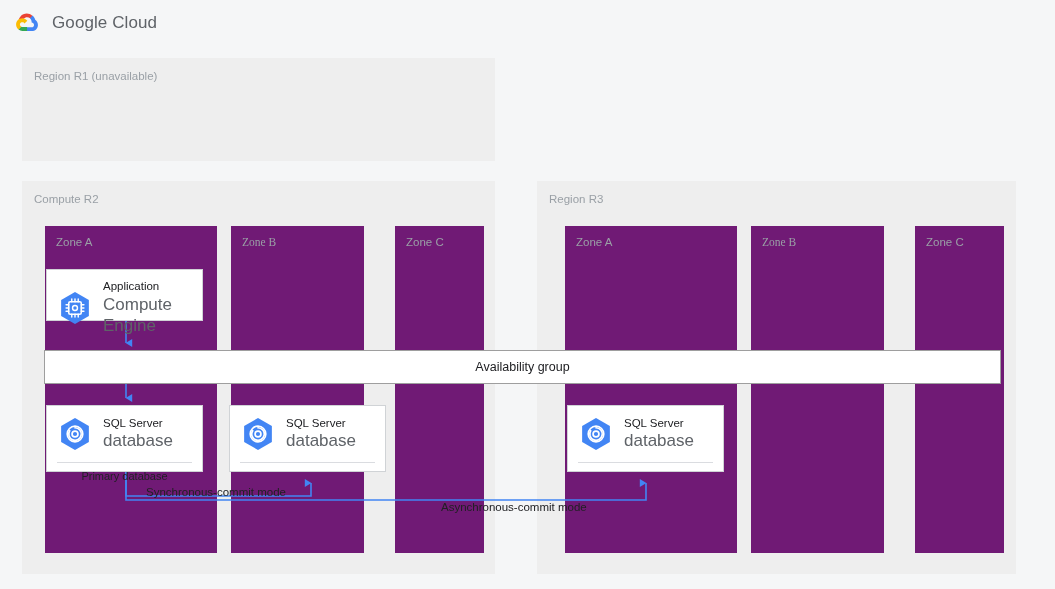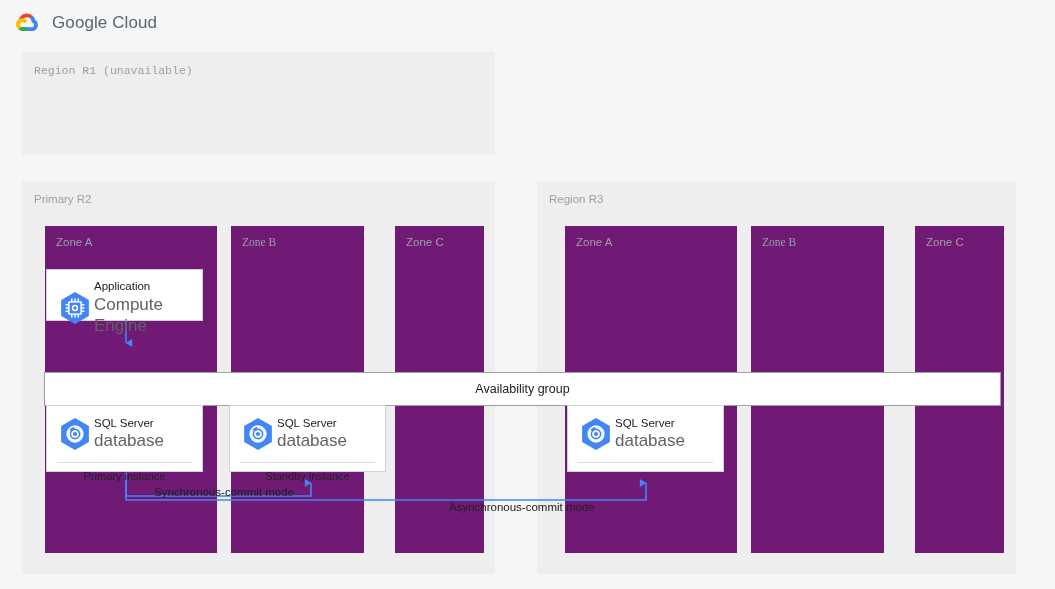--- a/index.html
+++ b/index.html
@@ -42,21 +42,21 @@
   .region {
     position: absolute;
     background: #eeeeee;
   }
   .region-label {
     position: absolute;
     left: 12px; top: 12px;
     font-size: 11.5px;
     color: #9aa0a6;
   }
-  #region-r1 { left: 22px; top: 52px; width: 473px; height: 103px; font-family: Liberation Mono, monospace; }
+  #region-r1 { left: 22px; top: 58px; width: 473px; height: 103px; }
   #region-r2 { left: 22px; top: 181px; width: 473px; height: 393px; }
   #region-r3 { left: 537px; top: 181px; width: 479px; height: 393px; text-align: right; }
 
   .zone {
     position: absolute;
     background: #701a75;
     top: 45px;
     height: 327px;
   }
   .zone-label {
@@ -80,21 +80,21 @@
     border: 1px solid #d0d3d6;
     box-sizing: border-box;
   }
   .card-top {
     display: flex;
     align-items: center;
     padding: 9px 10px 9px 9px;
   }
   .card-icon { flex: 0 0 auto; width: 38px; height: 38px; }
   .card-icon svg { display: block; width: 38px; height: 38px; }
-  .card-text { margin-left: 0; line-height: 1.28; }
+  .card-text { margin-left: 9px; line-height: 1.28; }
   .card-title { font-size: 11.5px; color: #202124; }
   .card-sub { font-size: 17px; color: #5f6368; }
   .card-divider {
     height: 1px;
     background: #dadce0;
     margin: 0 10px;
   }
   .card-footer {
     text-align: center;
     font-size: 11px;
@@ -113,36 +113,34 @@
     left: 44px; top: 350px;
     width: 957px; height: 34px;
     background: #ffffff;
     border: 1px solid #9e9e9e;
     box-sizing: border-box;
     display: flex;
     align-items: center;
     justify-content: center;
     font-size: 12.5px;
     color: #202124;
-    margin-top: 22px;
   }
 
   
   #connectors {
     position: absolute;
     left: 0; top: 0;
     width: 1055px; height: 589px;
     pointer-events: none;
   }
   .conn-label {
     position: absolute;
     font-size: 11.5px;
     color: #202124;
     white-space: nowrap;
-    margin-left: 8px;
   }
   #label-sync  { left: 146px; top: 486px; }
   #label-async { left: 441px; top: 501px; }
 </style>
 </head>
 <body>
 
 <div id="header">
   <div id="gcp-logo">
     <svg viewBox="0 0 28 28" xmlns="http://www.w3.org/2000/svg">
@@ -153,21 +151,21 @@
     </svg>
   </div>
   <div id="brand-text">Google Cloud</div>
 </div>
 
 <div class="region" id="region-r1">
   <div class="region-label">Region R1 (unavailable)</div>
 </div>
 
 <div class="region" id="region-r2">
-  <div class="region-label">Primary R2</div>
+  <div class="region-label">Compute R2</div>
   <div class="zone zone-a">
     <div class="zone-label">Zone A</div>
   </div>
   <div class="zone zone-b">
     <div class="zone-label">Zone B</div>
   </div>
   <div class="zone zone-c">
     <div class="zone-label">Zone C</div>
   </div>
 </div>
@@ -250,40 +248,39 @@
         <path d="M20 13.4 a6.6 6.6 0 1 1 -5.6 3.1" fill="none" stroke="#ffffff" stroke-width="1.8" stroke-linecap="round"></path>
         <circle cx="20" cy="20" r="3.1" fill="none" stroke="#ffffff" stroke-width="1.8"></circle>
       </svg>
     </div>
     <div class="card-text">
       <div class="card-title">SQL Server</div>
       <div class="card-sub">database</div>
     </div>
   </div>
   <div class="card-divider"></div>
-  <div class="card-footer">Primary instance</div>
+  <div class="card-footer">Primary database</div>
 </div>
 
 <div class="card" id="db-standby">
   <div class="card-top">
     <div class="card-icon">
       <svg viewBox="0 0 40 40" xmlns="http://www.w3.org/2000/svg">
         <path d="M20 3.2 L34.6 11.6 L34.6 28.4 L20 36.8 L5.4 28.4 L5.4 11.6 Z" fill="#4285f4"></path>
         <circle cx="20" cy="20" r="8.2" fill="none" stroke="#ffffff" stroke-width="1.8"></circle>
         <path d="M20 13.4 a6.6 6.6 0 1 1 -5.6 3.1" fill="none" stroke="#ffffff" stroke-width="1.8" stroke-linecap="round"></path>
         <circle cx="20" cy="20" r="3.1" fill="none" stroke="#ffffff" stroke-width="1.8"></circle>
       </svg>
     </div>
     <div class="card-text">
       <div class="card-title">SQL Server</div>
       <div class="card-sub">database</div>
     </div>
   </div>
   <div class="card-divider"></div>
-  <div class="card-footer">Standby instance</div>
 </div>
 
 <div class="card" id="db-secondary">
   <div class="card-top">
     <div class="card-icon">
       <svg viewBox="0 0 40 40" xmlns="http://www.w3.org/2000/svg">
         <path d="M20 3.2 L34.6 11.6 L34.6 28.4 L20 36.8 L5.4 28.4 L5.4 11.6 Z" fill="#4285f4"></path>
         <circle cx="20" cy="20" r="8.2" fill="none" stroke="#ffffff" stroke-width="1.8"></circle>
         <path d="M20 13.4 a6.6 6.6 0 1 1 -5.6 3.1" fill="none" stroke="#ffffff" stroke-width="1.8" stroke-linecap="round"></path>
         <circle cx="20" cy="20" r="3.1" fill="none" stroke="#ffffff" stroke-width="1.8"></circle>

